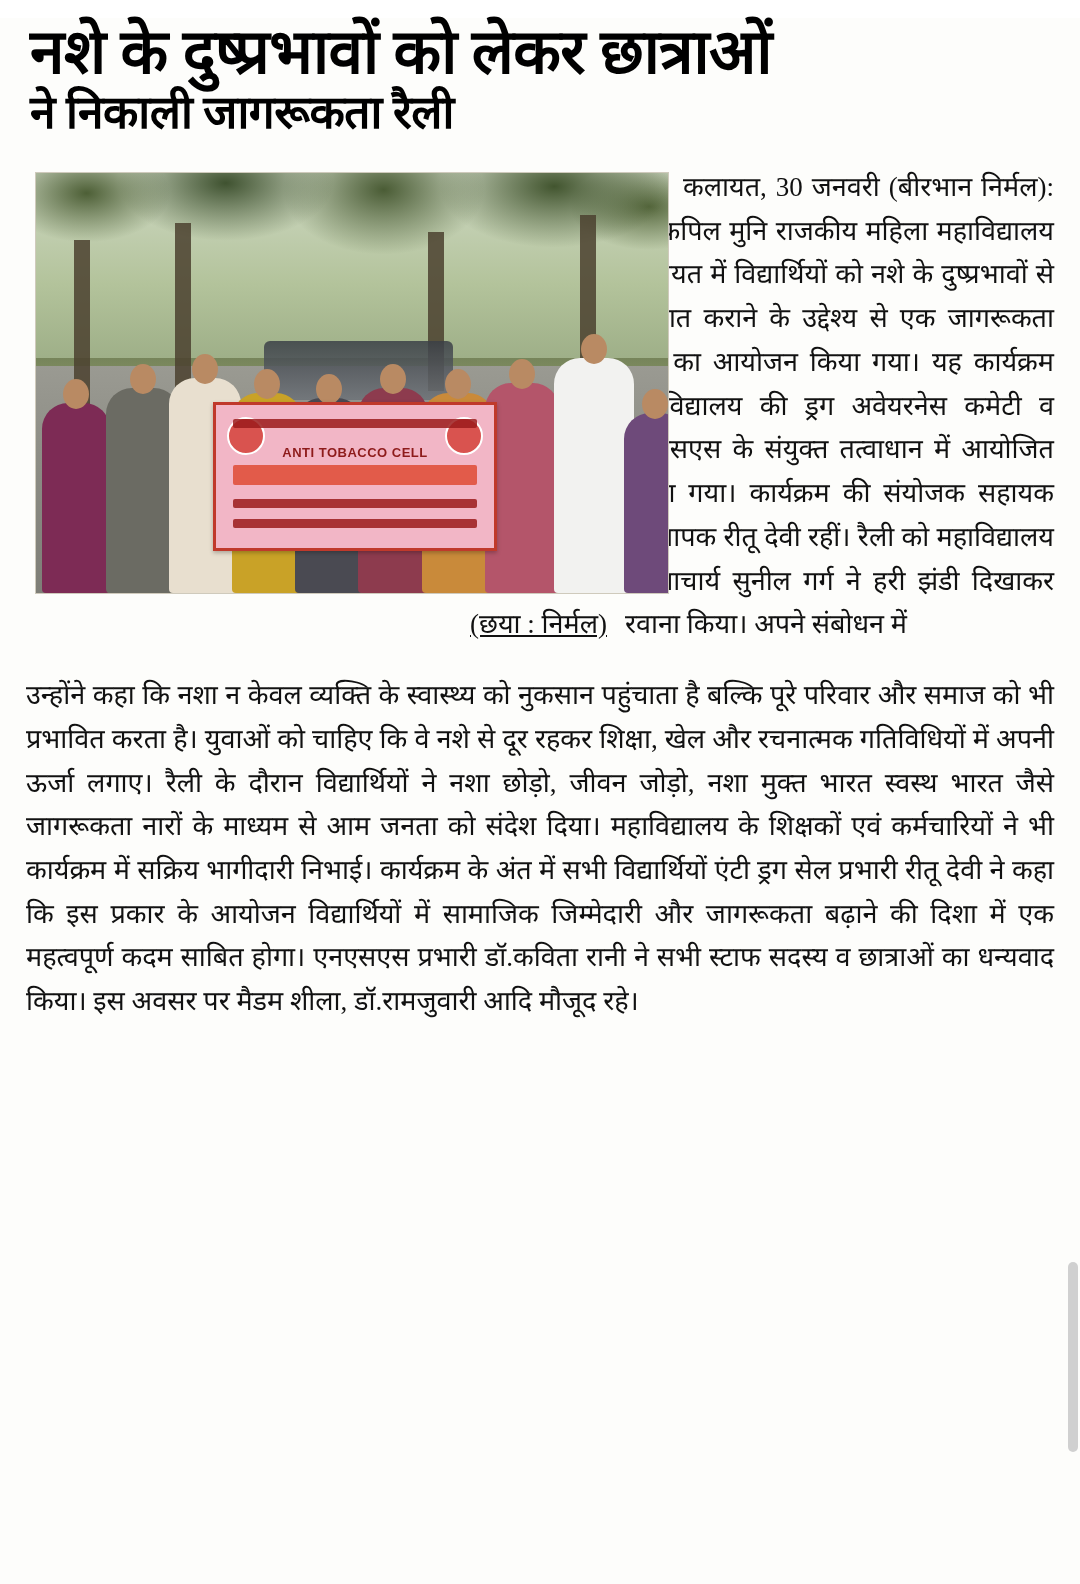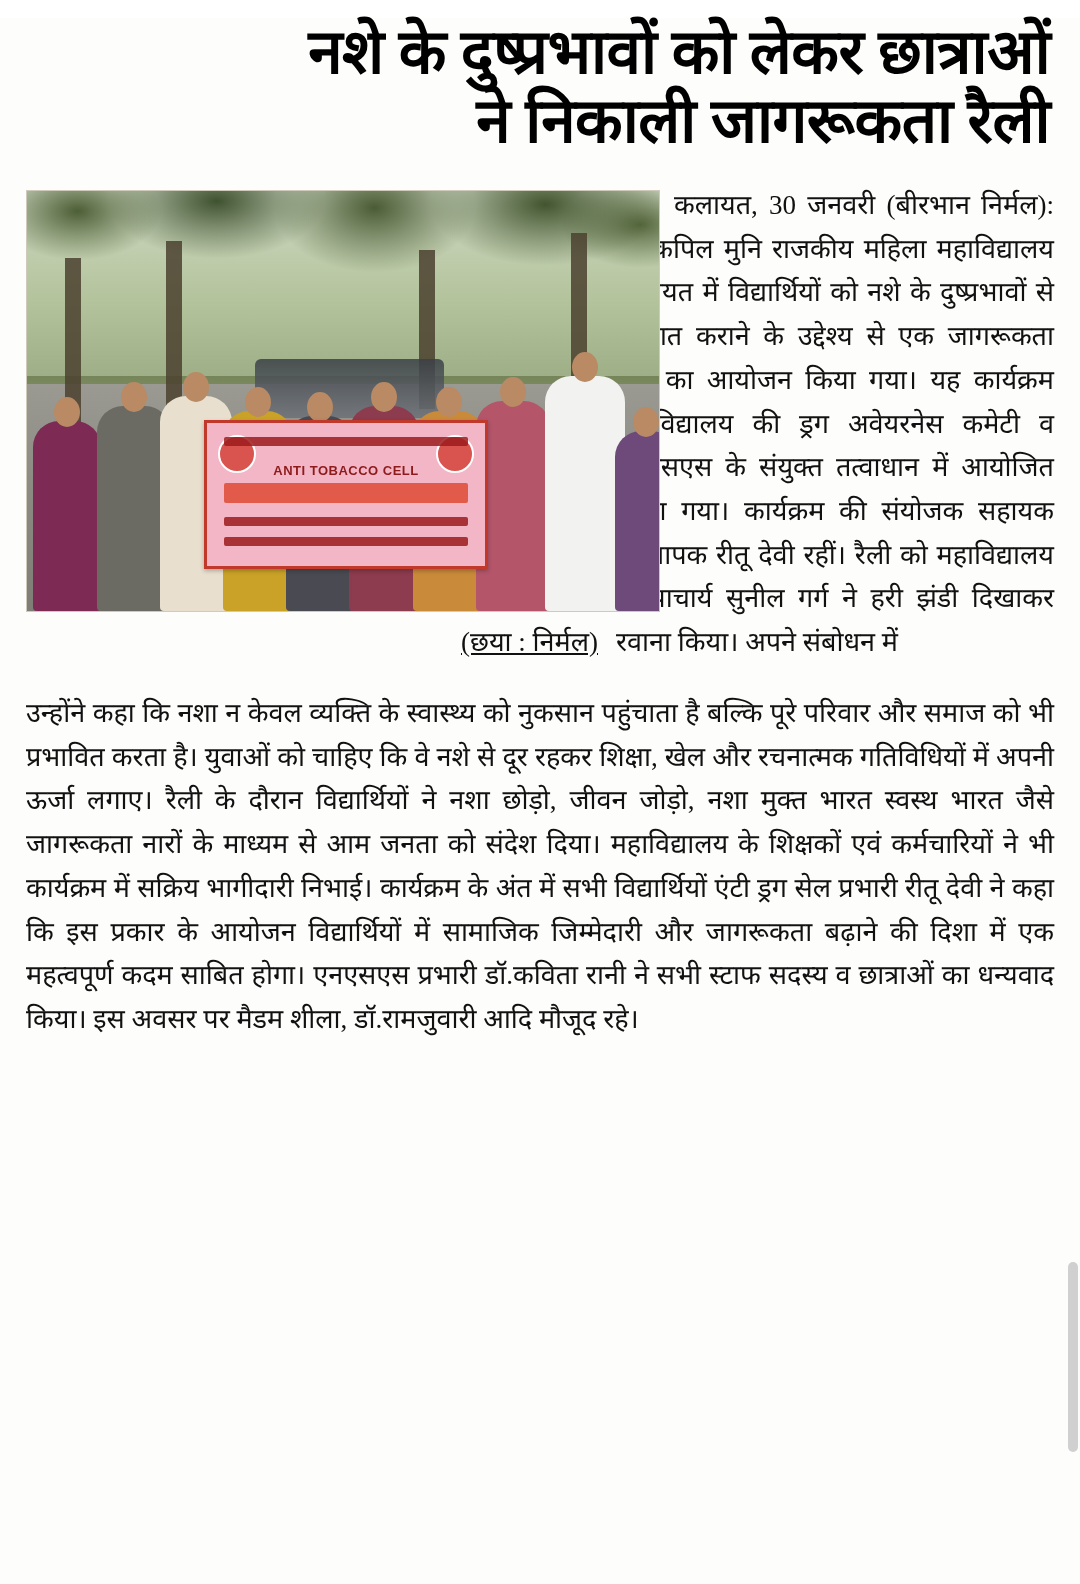--- a/index.html
+++ b/index.html
@@ -20,54 +20,54 @@
     width: 1080px;
     height: 1584px;
     padding: 0;
     box-sizing: border-box;
     background: #fdfdfb;
   }
 
   
   .headline {
     margin: 18px 30px 0 30px;
-    text-align: right;
+    text-align: left;
     font-family: "Liberation Serif", serif;
     font-weight: 700;
     font-size: 62px;
     line-height: 1.12;
     letter-spacing: -0.5px;
     color: #000000;
   }
   .headline .line {
     display: block;
     white-space: nowrap;
   }
   .headline .line2 {
-    font-size: 62px;
+    font-size: 46px;
   }
 
   
   .article {
     margin: 14px 26px 0 26px;
     font-size: 27px;
     line-height: 1.62;
     text-align: justify;
     text-justify: inter-word;
     color: #111111;
   }
   .lead {
     text-indent: 58px;
   }
 
   
   .figure {
     float: left;
     width: 572px;
-    margin: 6px 18px 4px 0;
+    margin: 6px 18px 4px 9px;
   }
   .photo {
     width: 632px;
     height: 420px;
     position: relative;
     overflow: hidden;
     border: 1px solid #cfcabc;
     background: linear-gradient(#b9c6a6, #8fa074);
   }
   

